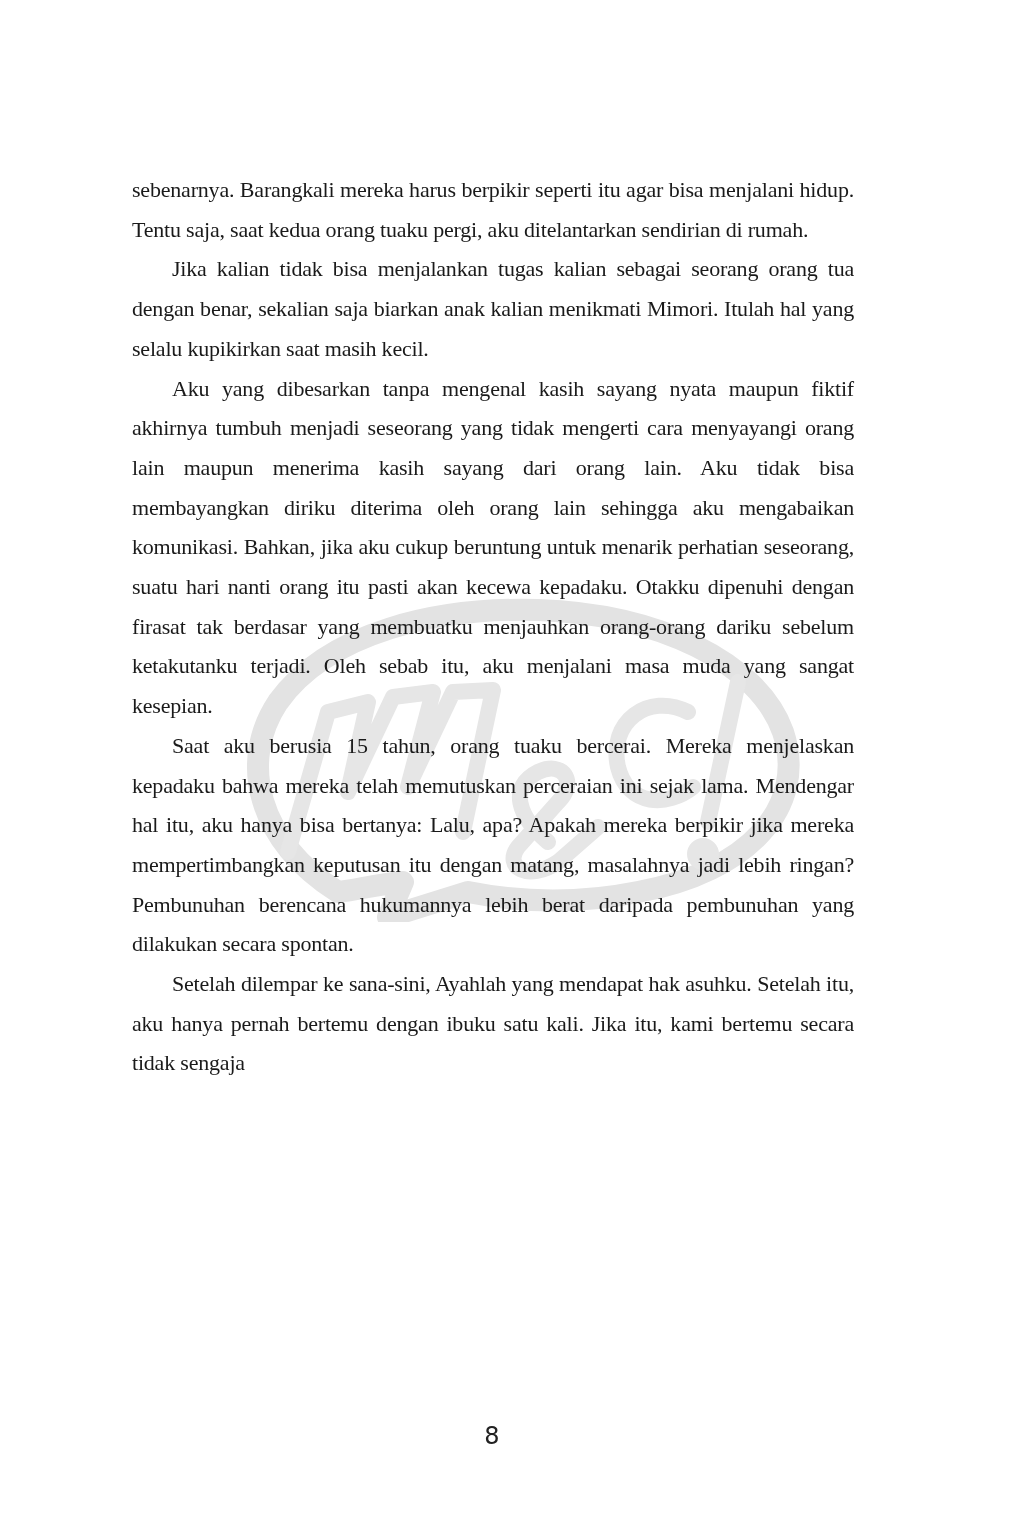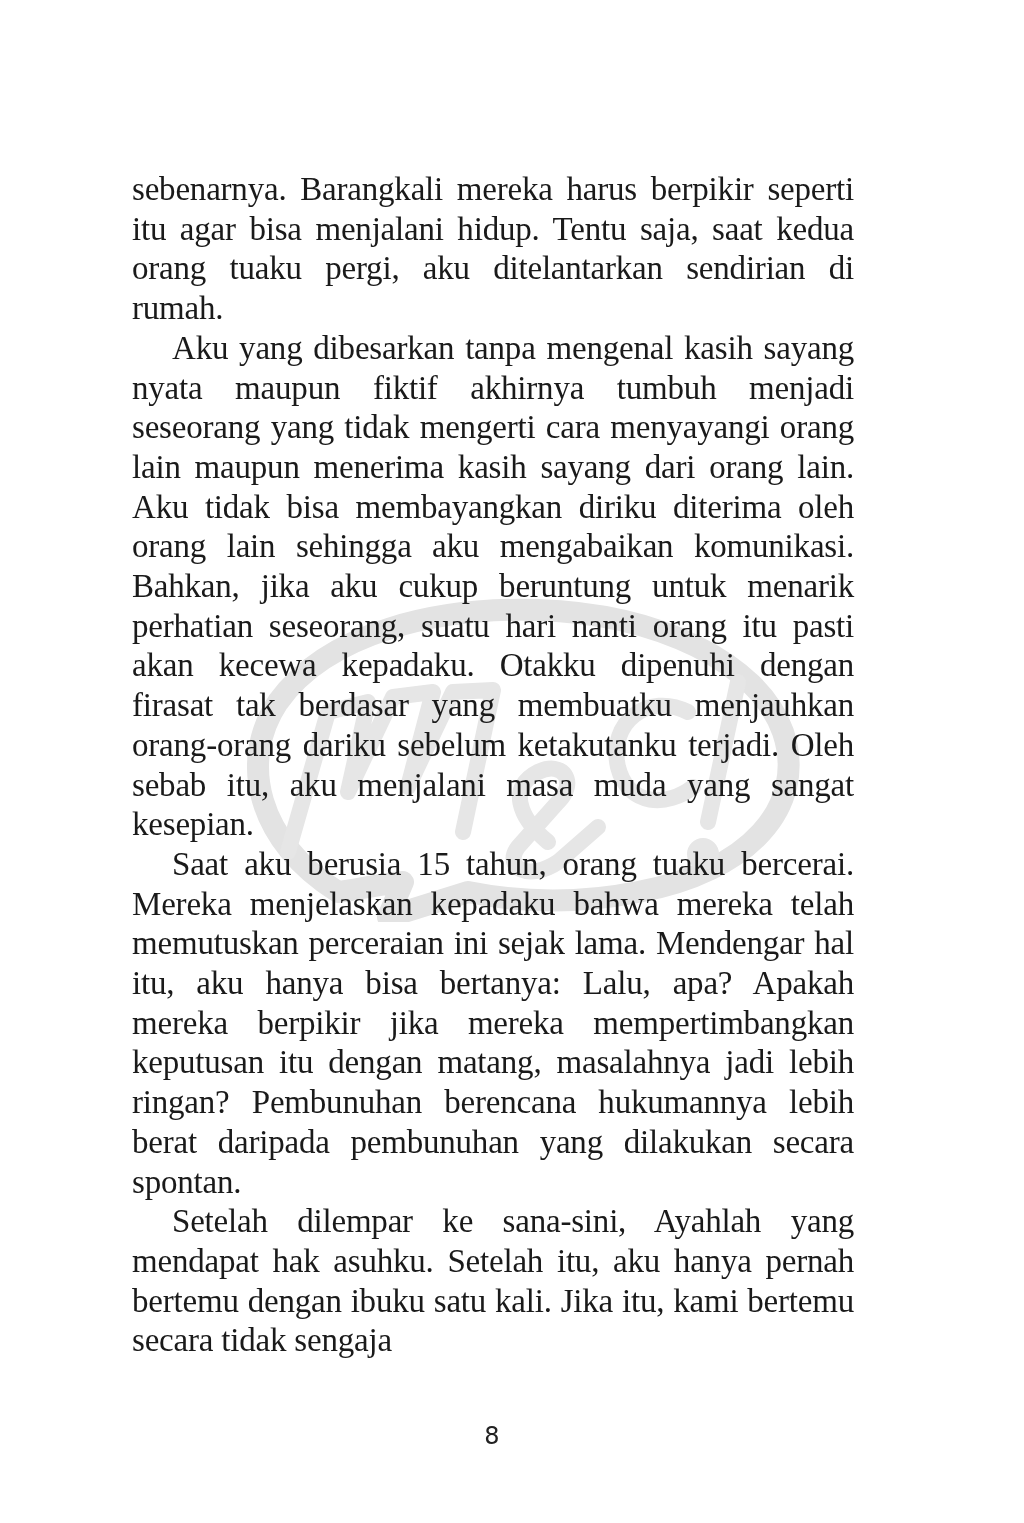--- a/index.html
+++ b/index.html
@@ -26,21 +26,21 @@
   }
   .page-body {
     position: absolute;
     left: 132px;
     top: 170px;
     width: 722px;
     z-index: 1;
   }
   .para {
     margin: 0;
-    font-size: 33px;
+    font-size: 22px;
     line-height: 39.7px;
     text-align: justify;
     text-align-last: left;
     letter-spacing: -0.2px;
     word-spacing: 0px;
   }
   .para.indent {
     text-indent: 40px;
   }
   .para.first {
@@ -69,18 +69,19 @@
     <path d="M70,260 L110,120 L150,110 L130,200 L175,105 L215,100 L190,195 L235,100 L275,98 L245,240"></path>
     <path d="M330,250 C300,225 290,195 320,180 C345,168 360,190 340,210 L300,255 C285,275 310,290 340,270 L380,235"></path>
     <path d="M470,120 C430,100 390,130 400,175 C410,215 450,215 475,195"></path>
     <path d="M520,90 L490,230"></path>
     <circle cx="485" cy="262" r="8"></circle>
   </g>
 </svg>
 
 <div class="page-body">
   <p class="para first">sebenarnya. Barangkali mereka harus berpikir seperti itu agar bisa menjalani hidup. Tentu saja, saat kedua orang tuaku pergi, aku ditelantarkan sendirian di rumah.</p>
+  <p class="para indent">Jika kalian tidak bisa menjalankan tugas kalian sebagai seorang orang tua dengan benar, sekalian saja biarkan anak kalian menikmati Mimori. Itulah hal yang selalu kupikirkan saat masih kecil.</p>
   <p class="para indent">Aku yang dibesarkan tanpa mengenal kasih sayang nyata maupun fiktif akhirnya tumbuh menjadi seseorang yang tidak mengerti cara menyayangi orang lain maupun menerima kasih sayang dari orang lain. Aku tidak bisa membayangkan diriku diterima oleh orang lain sehingga aku mengabaikan komunikasi. Bahkan, jika aku cukup beruntung untuk menarik perhatian seseorang, suatu hari nanti orang itu pasti akan kecewa kepadaku. Otakku dipenuhi dengan firasat tak berdasar yang membuatku menjauhkan orang-orang dariku sebelum ketakutanku terjadi. Oleh sebab itu, aku menjalani masa muda yang sangat kesepian.</p>
   <p class="para indent">Saat aku berusia 15 tahun, orang tuaku bercerai. Mereka menjelaskan kepadaku bahwa mereka telah memutuskan perceraian ini sejak lama. Mendengar hal itu, aku hanya bisa bertanya: Lalu, apa? Apakah mereka berpikir jika mereka mempertimbangkan keputusan itu dengan matang, masalahnya jadi lebih ringan? Pembunuhan berencana hukumannya lebih berat daripada pembunuhan yang dilakukan secara spontan.</p>
   <p class="para indent">Setelah dilempar ke sana-sini, Ayahlah yang mendapat hak asuhku. Setelah itu, aku hanya pernah bertemu dengan ibuku satu kali. Jika itu, kami bertemu secara tidak sengaja</p>
 </div>
 
 <div class="page-number">8</div>
 
 </body></html>

